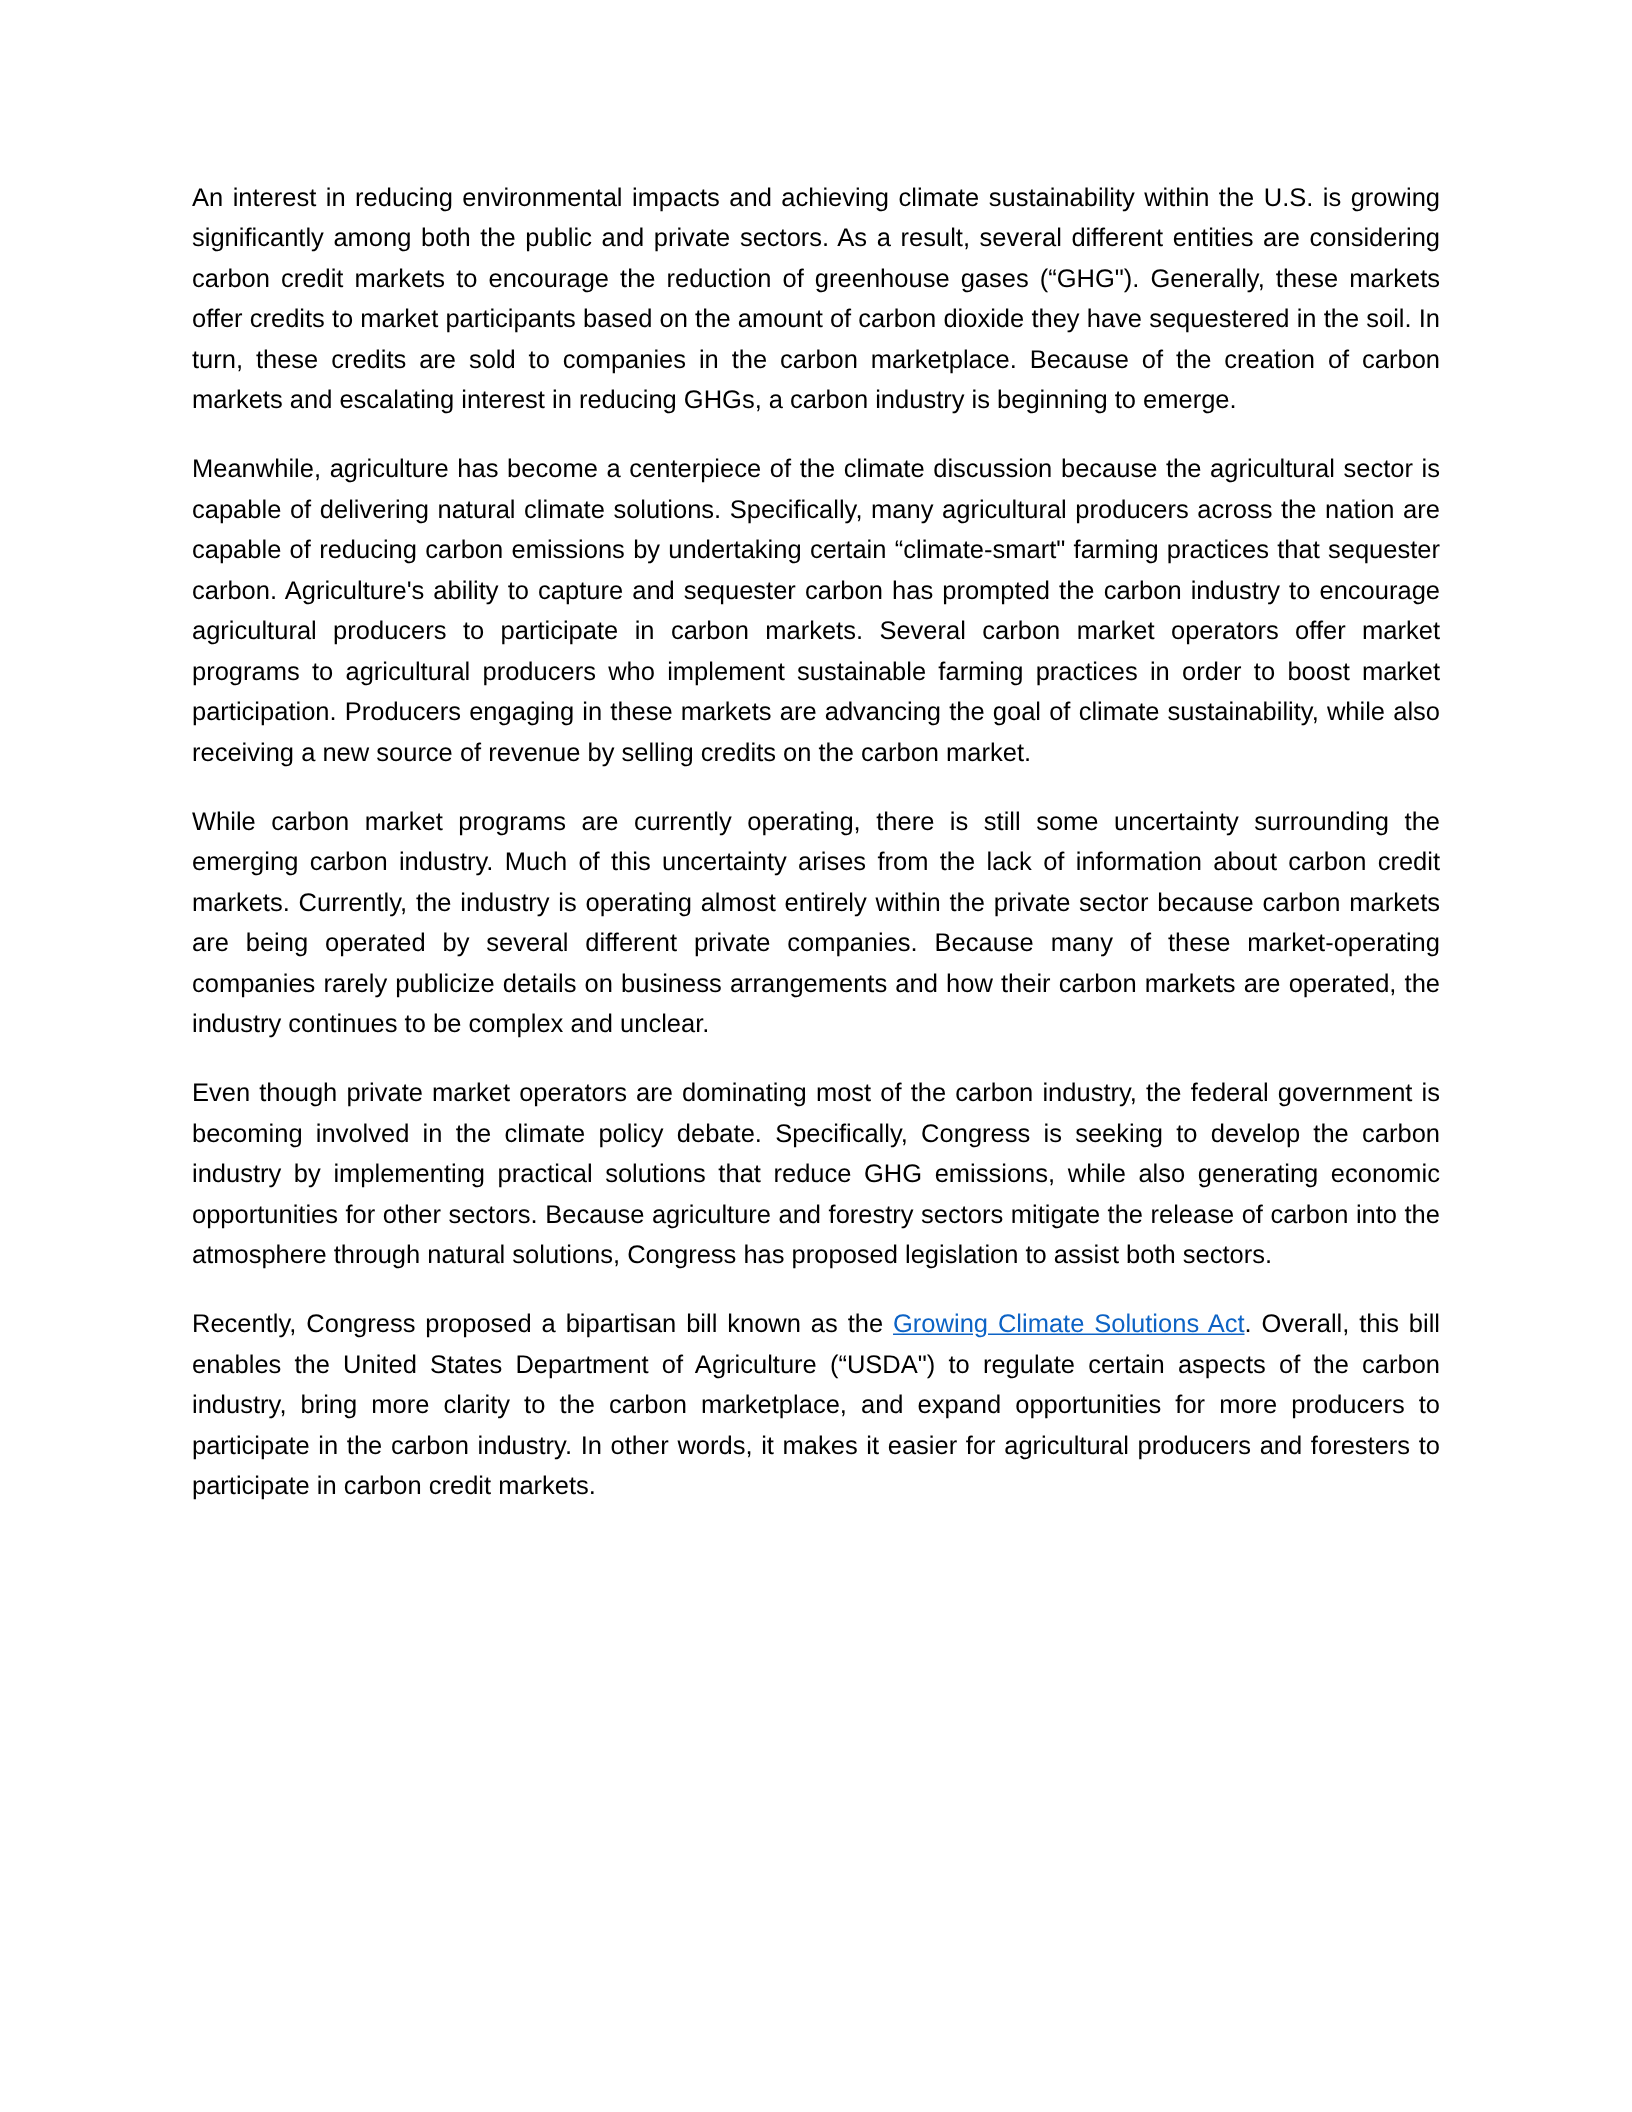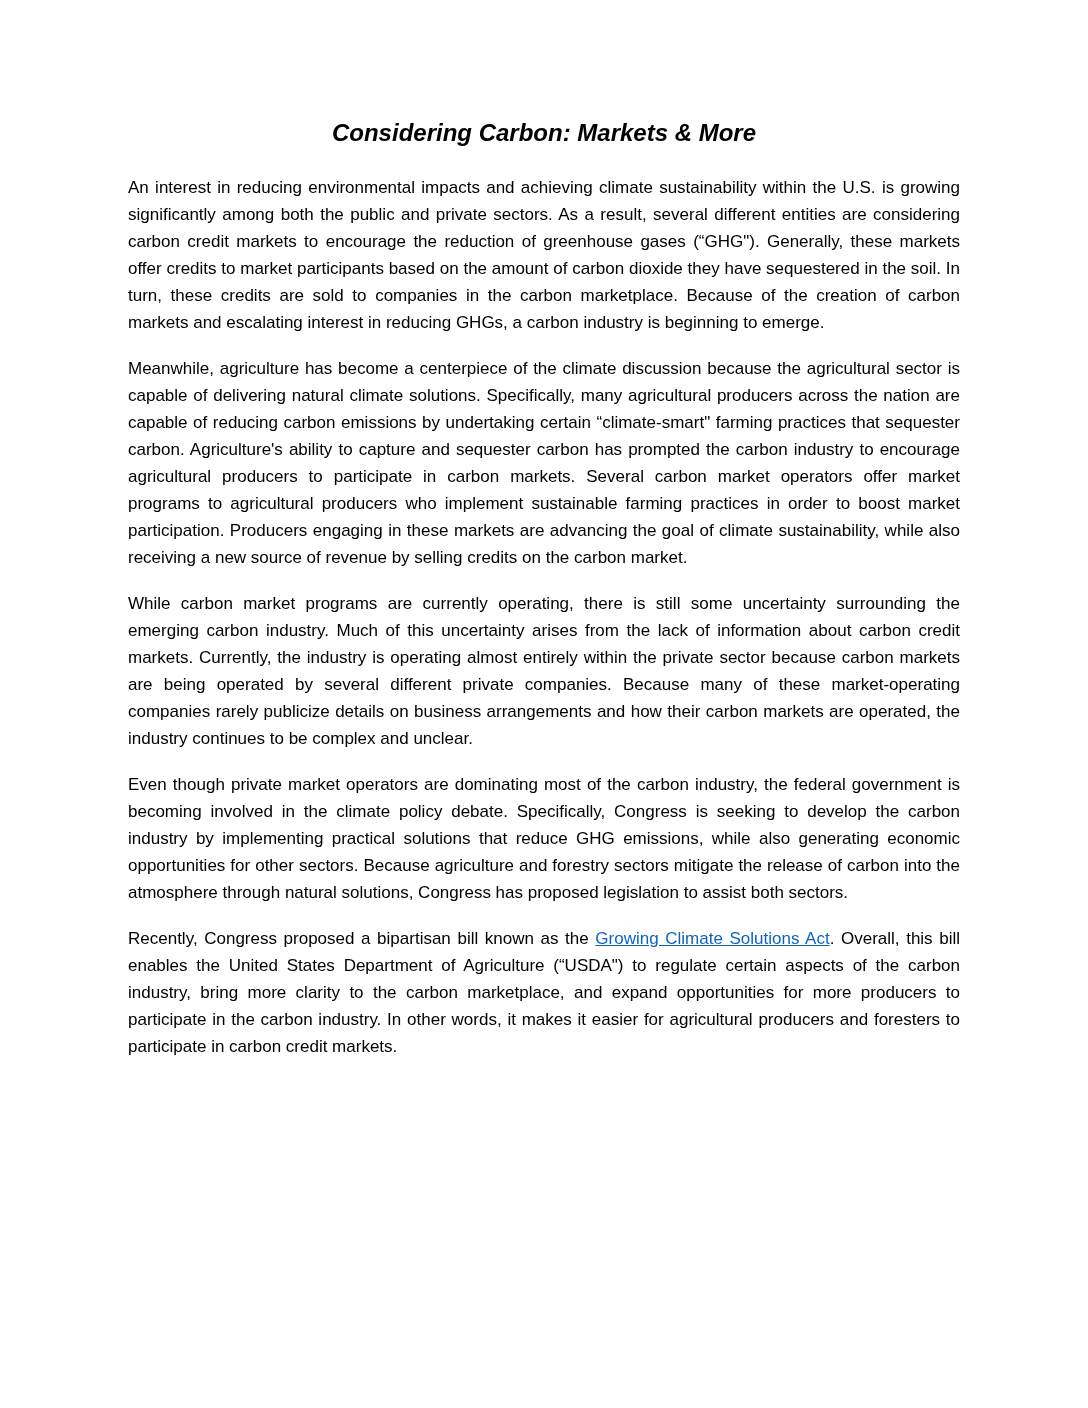--- a/index.html
+++ b/index.html
@@ -44,21 +44,20 @@
   a.doc-link {
     text-decoration: underline;
     cursor: pointer;
   }
 </style>
 </head>
 <body>
 
 <div class="page">
 
-  <h1 class="doc-title">Considering Carbon: Markets &amp; More</h1>
 
 
   <p class="body-para">An interest in reducing environmental impacts and achieving climate sustainability within the U.S. is growing significantly among both the public and private sectors. As a result, several different entities are considering carbon credit markets to encourage the reduction of greenhouse gases (“GHG"). Generally, these markets offer credits to market participants based on the amount of carbon dioxide they have sequestered in the soil. In turn, these credits are sold to companies in the carbon marketplace. Because of the creation of carbon markets and escalating interest in reducing GHGs, a carbon industry is beginning to emerge.</p>
 
   <p class="body-para">Meanwhile, agriculture has become a centerpiece of the climate discussion because the agricultural sector is capable of delivering natural climate solutions. Specifically, many agricultural producers across the nation are capable of reducing carbon emissions by undertaking certain “climate-smart" farming practices that sequester carbon. Agriculture's ability to capture and sequester carbon has prompted the carbon industry to encourage agricultural producers to participate in carbon markets. Several carbon market operators offer market programs to agricultural producers who implement sustainable farming practices in order to boost market participation. Producers engaging in these markets are advancing the goal of climate sustainability, while also receiving a new source of revenue by selling credits on the carbon market.</p>
 
   <p class="body-para">While carbon market programs are currently operating, there is still some uncertainty surrounding the emerging carbon industry. Much of this uncertainty arises from the lack of information about carbon credit markets. Currently, the industry is operating almost entirely within the private sector because carbon markets are being operated by several different private companies. Because many of these market-operating companies rarely publicize details on business arrangements and how their carbon markets are operated, the industry continues to be complex and unclear.</p>
 
   <p class="body-para">Even though private market operators are dominating most of the carbon industry, the federal government is becoming involved in the climate policy debate. Specifically, Congress is seeking to develop the carbon industry by implementing practical solutions that reduce GHG emissions, while also generating economic opportunities for other sectors. Because agriculture and forestry sectors mitigate the release of carbon into the atmosphere through natural solutions, Congress has proposed legislation to assist both sectors.</p>
 

